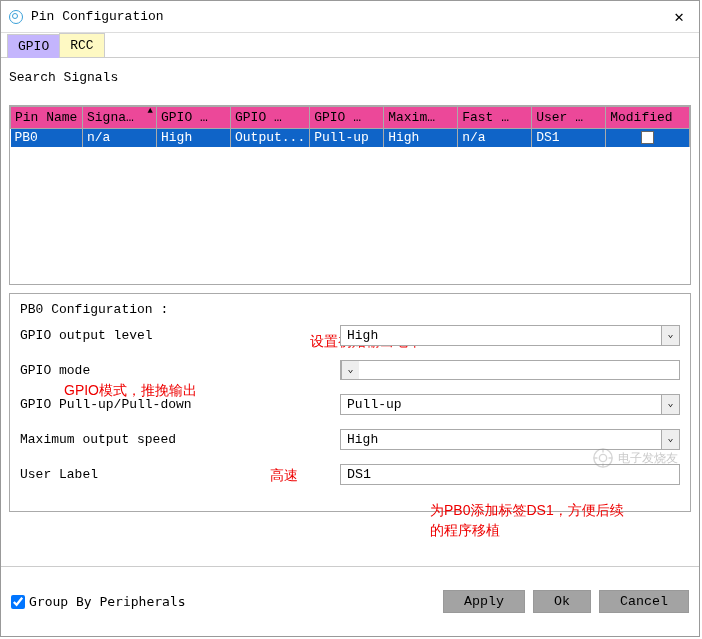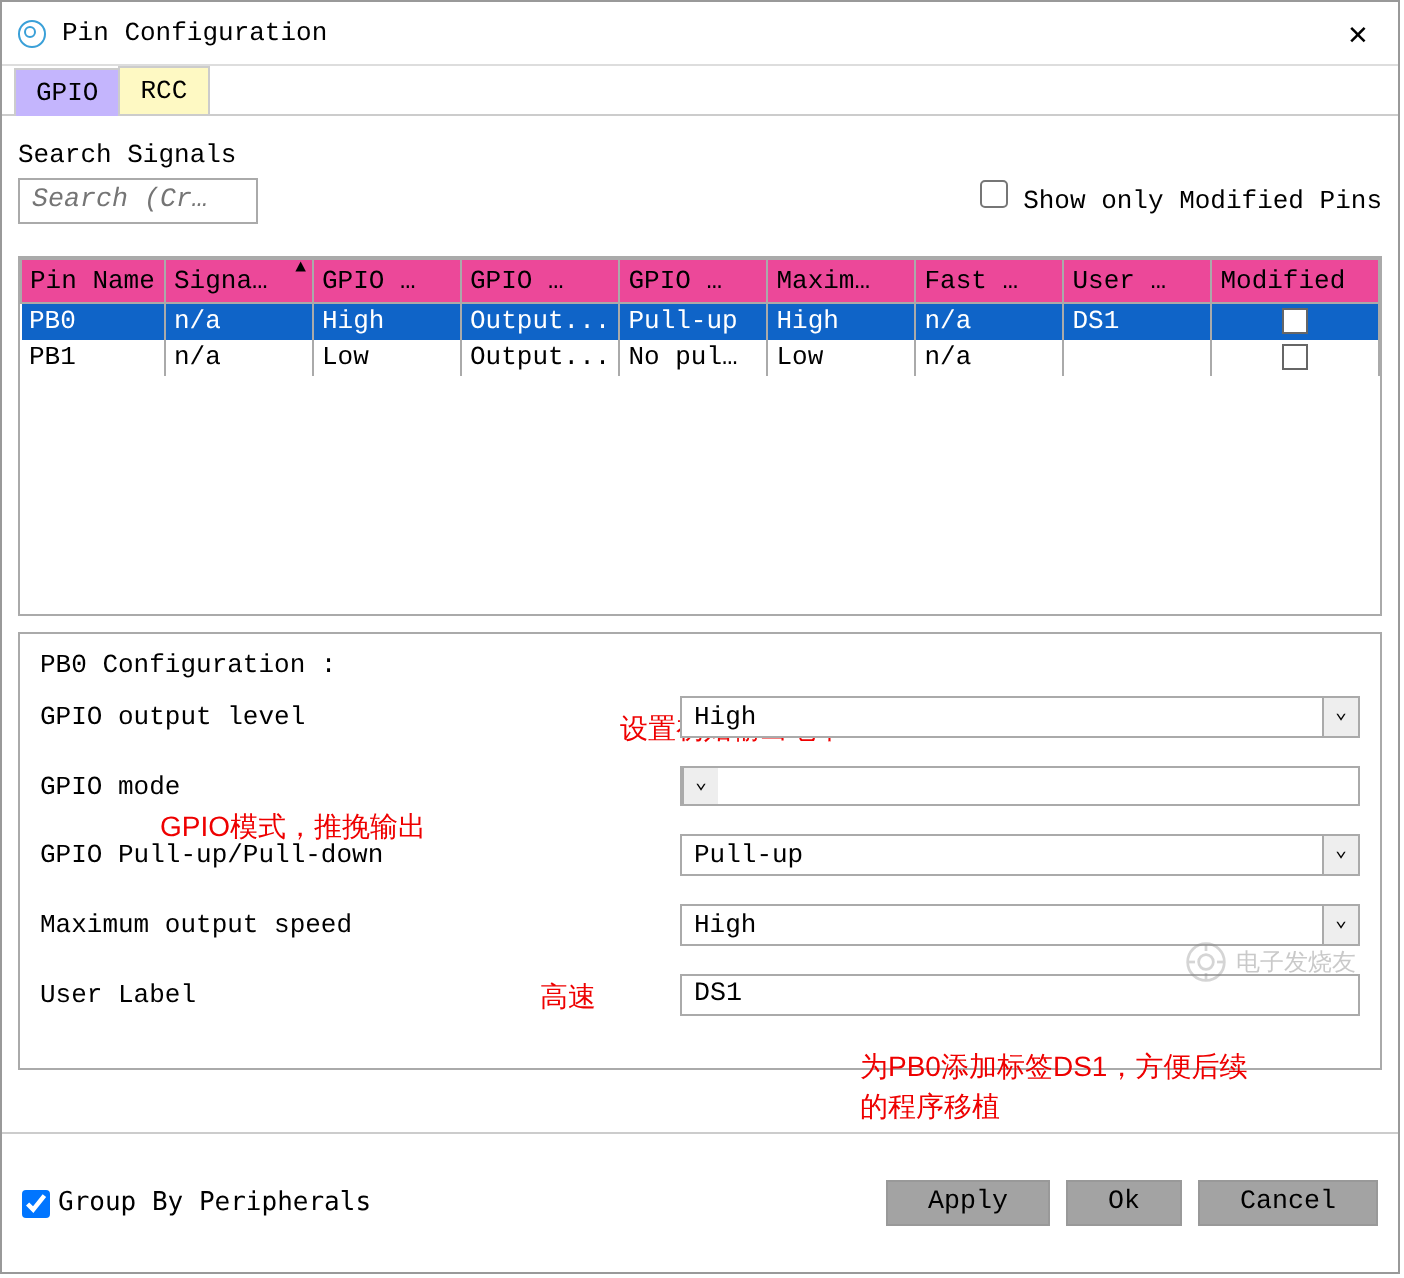--- a/index.html
+++ b/index.html
@@ -57,27 +57,20 @@
 
   <div class="tabs">
     <div class="tab active">GPIO</div>
     <div class="tab">RCC</div>
   </div>
 
   <div class="content">
 
     <div class="search-row">
       <label>Search Signals</label>
-      <div class="controls">
-        <input class="search-input" placeholder="Search (Cr…" style="">
-        <label class="checkbox-label">
-          <input type="checkbox" style="">
-          <span>Show only Modified Pins</span>
-        </label>
-      </div>
     </div>
 
     <div class="table-wrap">
       <table>
         <thead>
           <tr>
             <th style="width:72px"><span>Pin Name</span></th>
             <th style="width:74px"><span>Signa…</span><span class="sort">▲</span></th>
             <th style="width:74px"><span>GPIO …</span></th>
             <th style="width:74px"><span>GPIO …</span></th>
@@ -93,49 +86,38 @@
             <td>PB0</td>
             <td>n/a</td>
             <td>High</td>
             <td>Output...</td>
             <td>Pull-up</td>
             <td>High</td>
             <td>n/a</td>
             <td>DS1</td>
             <td style="text-align:center"><span class="check">✓</span></td>
           </tr>
-          <tr>
-            <td>PB1</td>
-            <td>n/a</td>
-            <td>Low</td>
-            <td>Output...</td>
-            <td>No pul…</td>
-            <td>Low</td>
-            <td>n/a</td>
-            <td></td>
-            <td style="text-align:center"><span class="check"></span></td>
-          </tr>
         </tbody>
       </table>
     </div>
 
     <div class="config-panel" style="position:relative">
       <div class="config-title">PB0 Configuration :</div>
       <span class="annotation" style="left:300px; top:3px">设置初始输出电平</span>
 
       <div class="field-row">
         <div class="label">GPIO output level</div>
         <div class="control">
           <div class="dropdown">
             <span class="val">High</span>
             <span class="arrow">⌄</span>
           </div>
         </div>
       </div>
-      <span class="annotation" style="left:70px; top:52px">GPIO模式，推挽输出</span>
+      <span class="annotation" style="left:54px; top:52px">GPIO模式，推挽输出</span>
 
       <div class="field-row">
         <div class="label">GPIO mode</div>
         <div class="control">
           <div class="dropdown">
             <span class="arrow">⌄</span>
           </div>
         </div>
       </div>
 

